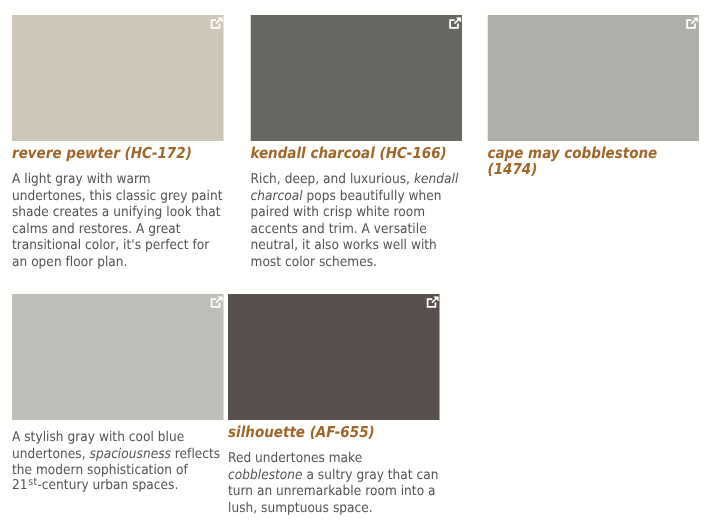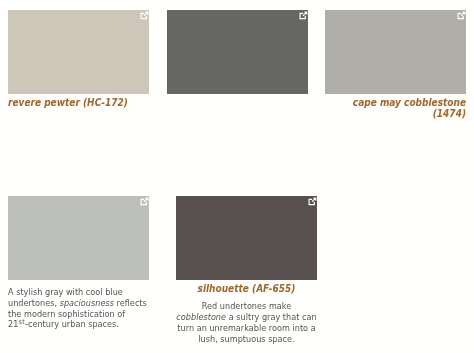--- a/index.html
+++ b/index.html
@@ -13,48 +13,51 @@
   .ext-icon{position:absolute;top:1.2px;right:0.4px;width:9px;height:9px;display:block;overflow:visible;}
   .title{color:#a0662a;font-weight:bold;font-style:italic;font-size:10px;line-height:10.5px;
          padding-top:4.3px;letter-spacing:0px;}
   .desc{color:#535353;font-size:9px;line-height:10.9px;padding-top:6.7px;letter-spacing:0.03px;}
   .desc i{font-style:italic;}
   .desc sup{font-size:6.8px;vertical-align:3.4px;font-weight:normal;line-height:0;letter-spacing:0.3px;margin-left:0.4px;}
   .nb{white-space:nowrap;}
   
   #cell-1{left:8px;top:10px;}
   #cell-2{left:167px;top:10px;}
-  #cell-3{left:325px;top:10px;text-align:right;}
+  #cell-3{left:325px;top:10px;}
   #cell-4{left:8px;top:196px;}
-  #cell-5{left:176px;top:196px;text-align:center;}
+  #cell-5{left:152px;top:196px;}
 </style>
 </head>
 <body style="background: rgb(255, 255, 253);">
 
 <div class="grid">
 
   <div class="cell" id="cell-1">
     <div class="swatch" style="background: rgb(205, 198, 185);">
       <svg class="ext-icon" viewBox="0 0 10 10">
         <path d="M7.0 5.2 V8.5 H1.2 V2.7 H4.6" fill="none" stroke="#fff" stroke-width="1.3"></path>
         <path d="M4.4 5.3 L8.2 1.5" fill="none" stroke="#fff" stroke-width="1.25"></path>
         <path d="M5.95 0.95 L9.1 0.95 L9.1 4.1 Z" fill="#fff" stroke="#fff" stroke-width="0.45" stroke-linejoin="miter"></path>
       </svg>
     </div>
     <div class="title">revere pewter (HC-172)</div>
+    <div class="desc">A light gray with warm undertones, this classic grey paint shade creates a unifying look that calms and restores. A great transitional color, it's perfect for an open floor plan.</div>
   </div>
 
   <div class="cell" id="cell-2">
     <div class="swatch" style="background: rgb(102, 102, 99);">
       <svg class="ext-icon" viewBox="0 0 10 10">
         <path d="M7.0 5.2 V8.5 H1.2 V2.7 H4.6" fill="none" stroke="#fff" stroke-width="1.3"></path>
         <path d="M4.4 5.3 L8.2 1.5" fill="none" stroke="#fff" stroke-width="1.25"></path>
         <path d="M5.95 0.95 L9.1 0.95 L9.1 4.1 Z" fill="#fff" stroke="#fff" stroke-width="0.45" stroke-linejoin="miter"></path>
       </svg>
     </div>
+    <div class="title">kendall charcoal (HC-166)</div>
+    <div class="desc">Rich, deep, and luxurious, <i>kendall charcoal</i> pops beautifully when paired with crisp white room accents and trim. A versatile neutral, it also works well with most color schemes.</div>
   </div>
 
   <div class="cell" id="cell-3">
     <div class="swatch" style="background: rgb(176, 174, 168);">
       <svg class="ext-icon" viewBox="0 0 10 10">
         <path d="M7.0 5.2 V8.5 H1.2 V2.7 H4.6" fill="none" stroke="#fff" stroke-width="1.3"></path>
         <path d="M4.4 5.3 L8.2 1.5" fill="none" stroke="#fff" stroke-width="1.25"></path>
         <path d="M5.95 0.95 L9.1 0.95 L9.1 4.1 Z" fill="#fff" stroke="#fff" stroke-width="0.45" stroke-linejoin="miter"></path>
       </svg>
     </div>

